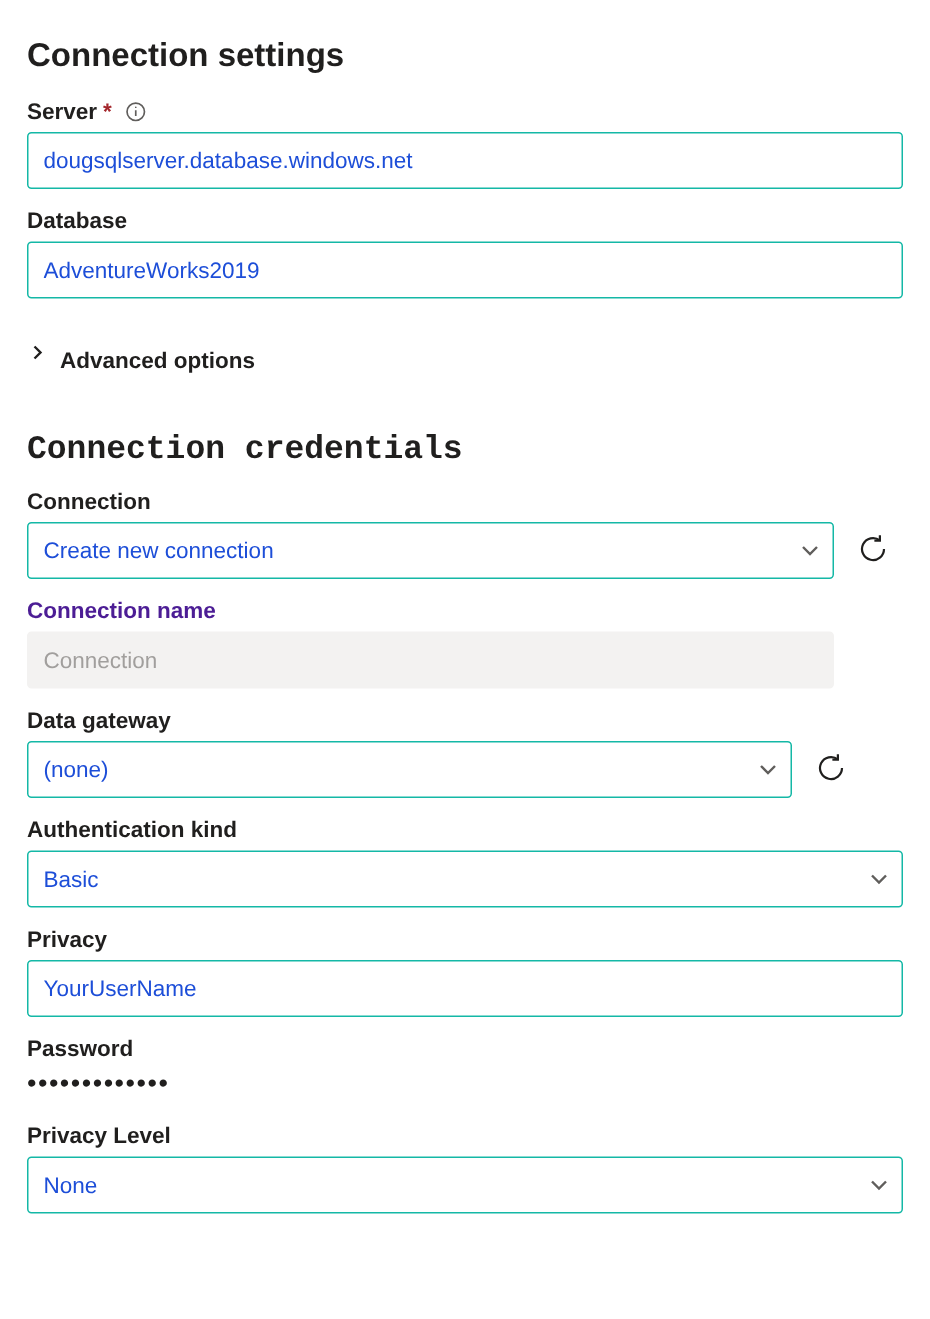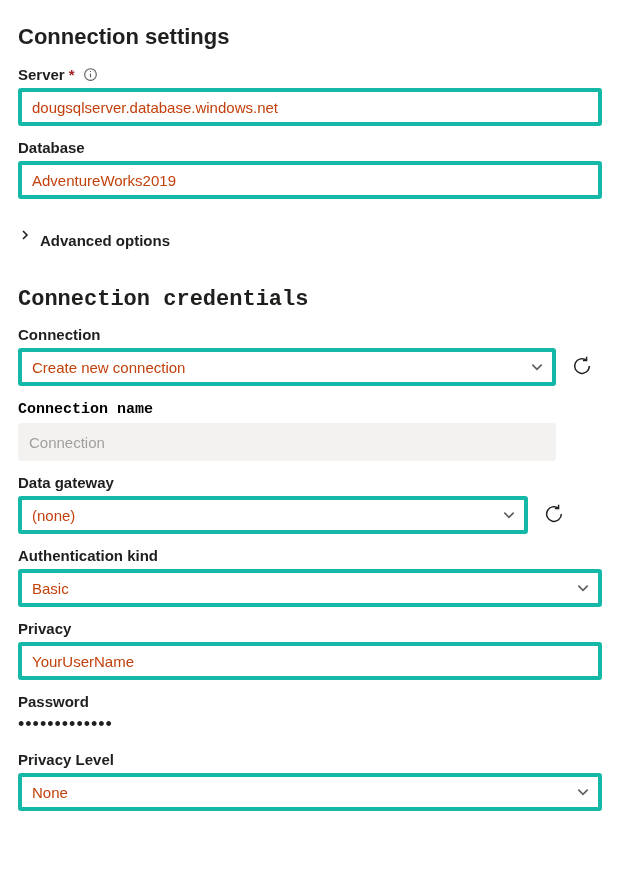--- a/index.html
+++ b/index.html
@@ -33,22 +33,21 @@
     display: inline-flex;
     align-items: center;
     margin-bottom: 5px;
   }
   .field-label .req {
     color: #a4262c;
     margin-left: 4px;
     font-weight: 600;
   }
   .field-label.disabled {
-    color: #000000;
-    font-family: Liberation Mono, monospace;
+    color: #4c1d95;
   }
   .info-icon {
     display: inline-flex;
     align-items: center;
     justify-content: center;
     width: 16px;
     height: 16px;
     margin-left: 8px;
     color: #605e5c;
   }
@@ -61,26 +60,26 @@
     flex: 0 0 auto;
     width: 538px;
   }
   .control-row.full .main {
     width: 100%;
     flex: 1 1 auto;
   }
   input.text-input, .select-box, .disabled-box {
     width: 538px;
     height: 38px;
-    border: 4px solid #14b8a6;
+    border: 1px solid #14b8a6;
     border-radius: 3px;
     padding: 0 10px;
     font-size: 15px;
     font-family: inherit;
-    color: #c2410c;
+    color: #1d4ed8;
     background: #fff;
     outline: none;
   }
   .disabled-box {
     background: #f3f2f1;
     border: 1px solid #f3f2f1;
     color: #a19f9d;
     display: flex;
     align-items: center;
     width: 538px;

